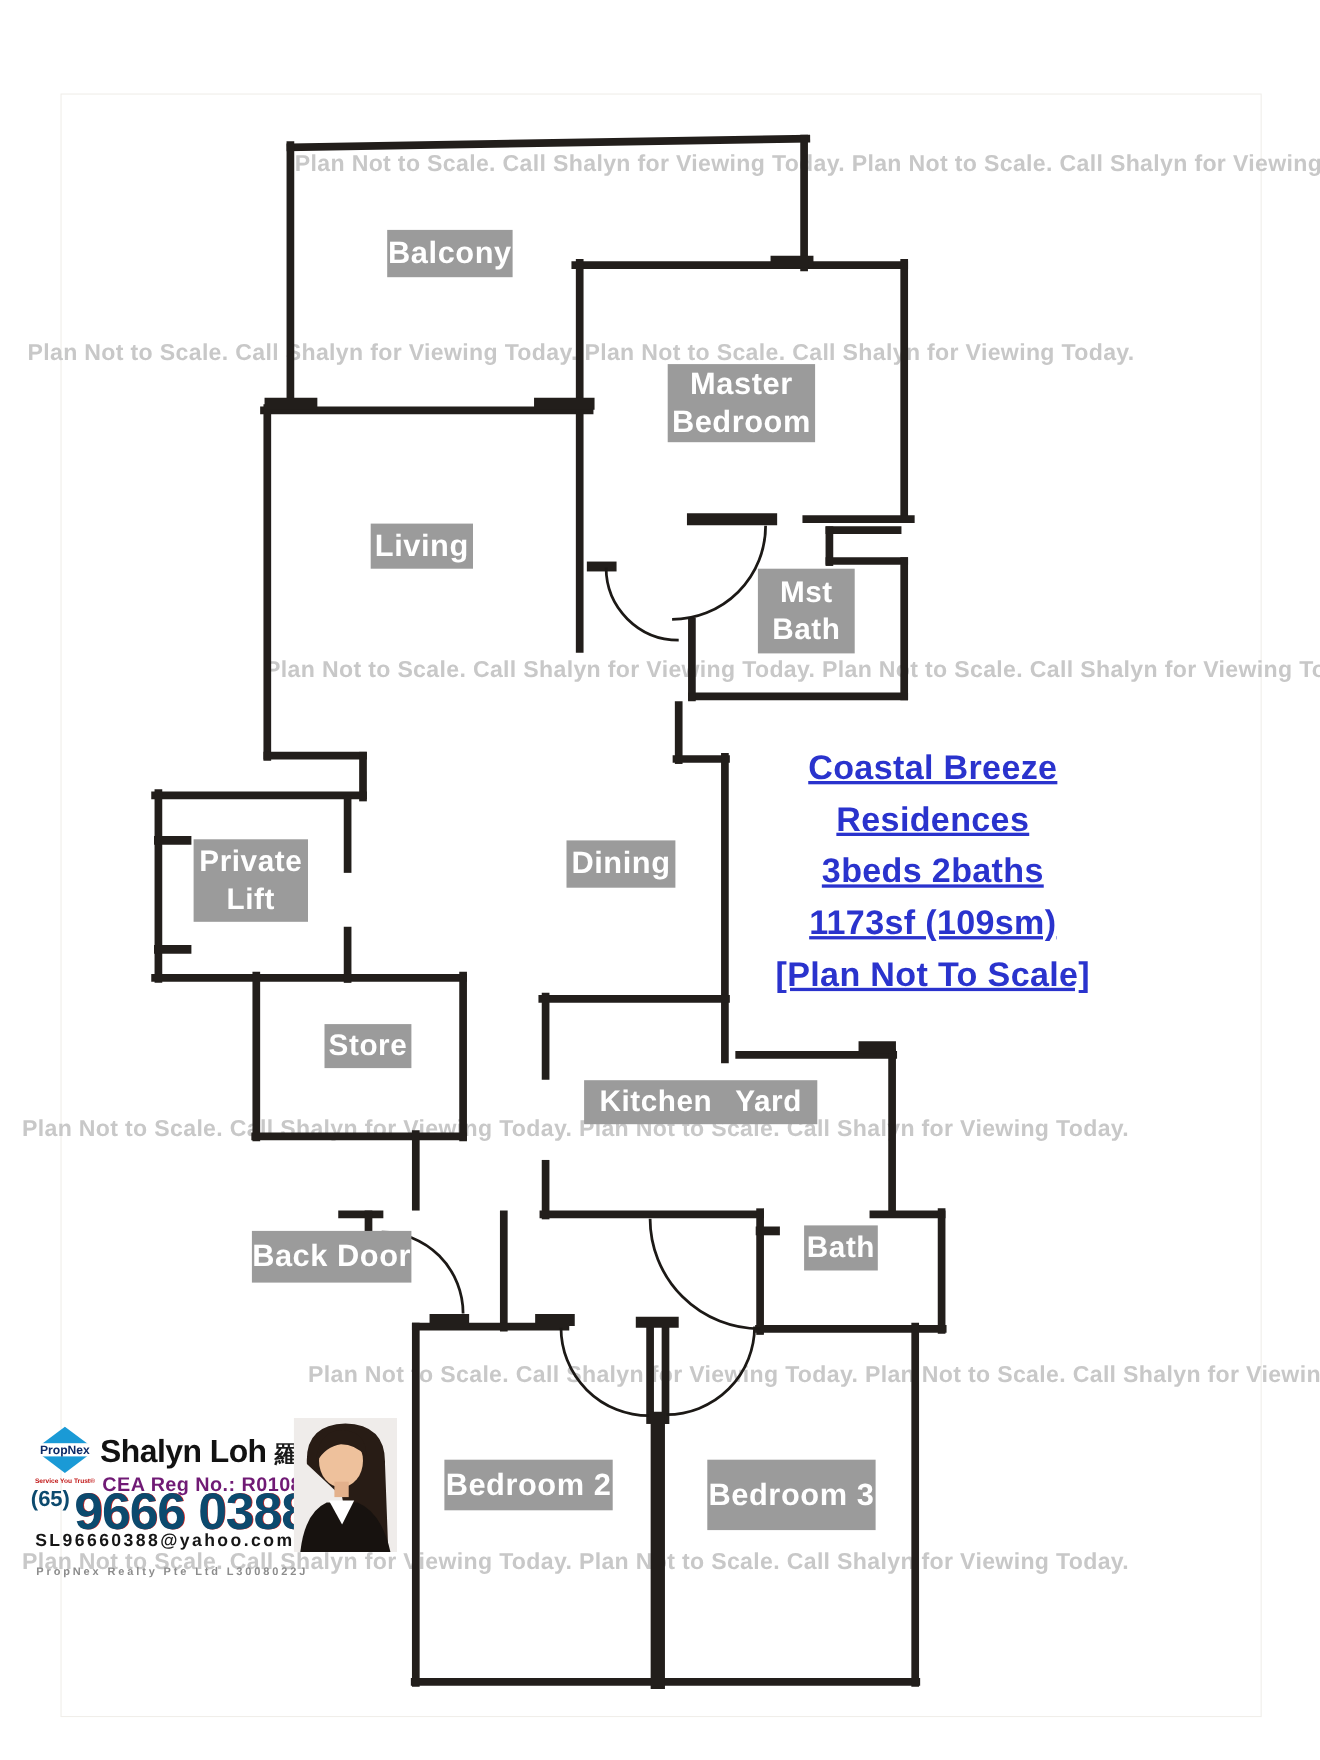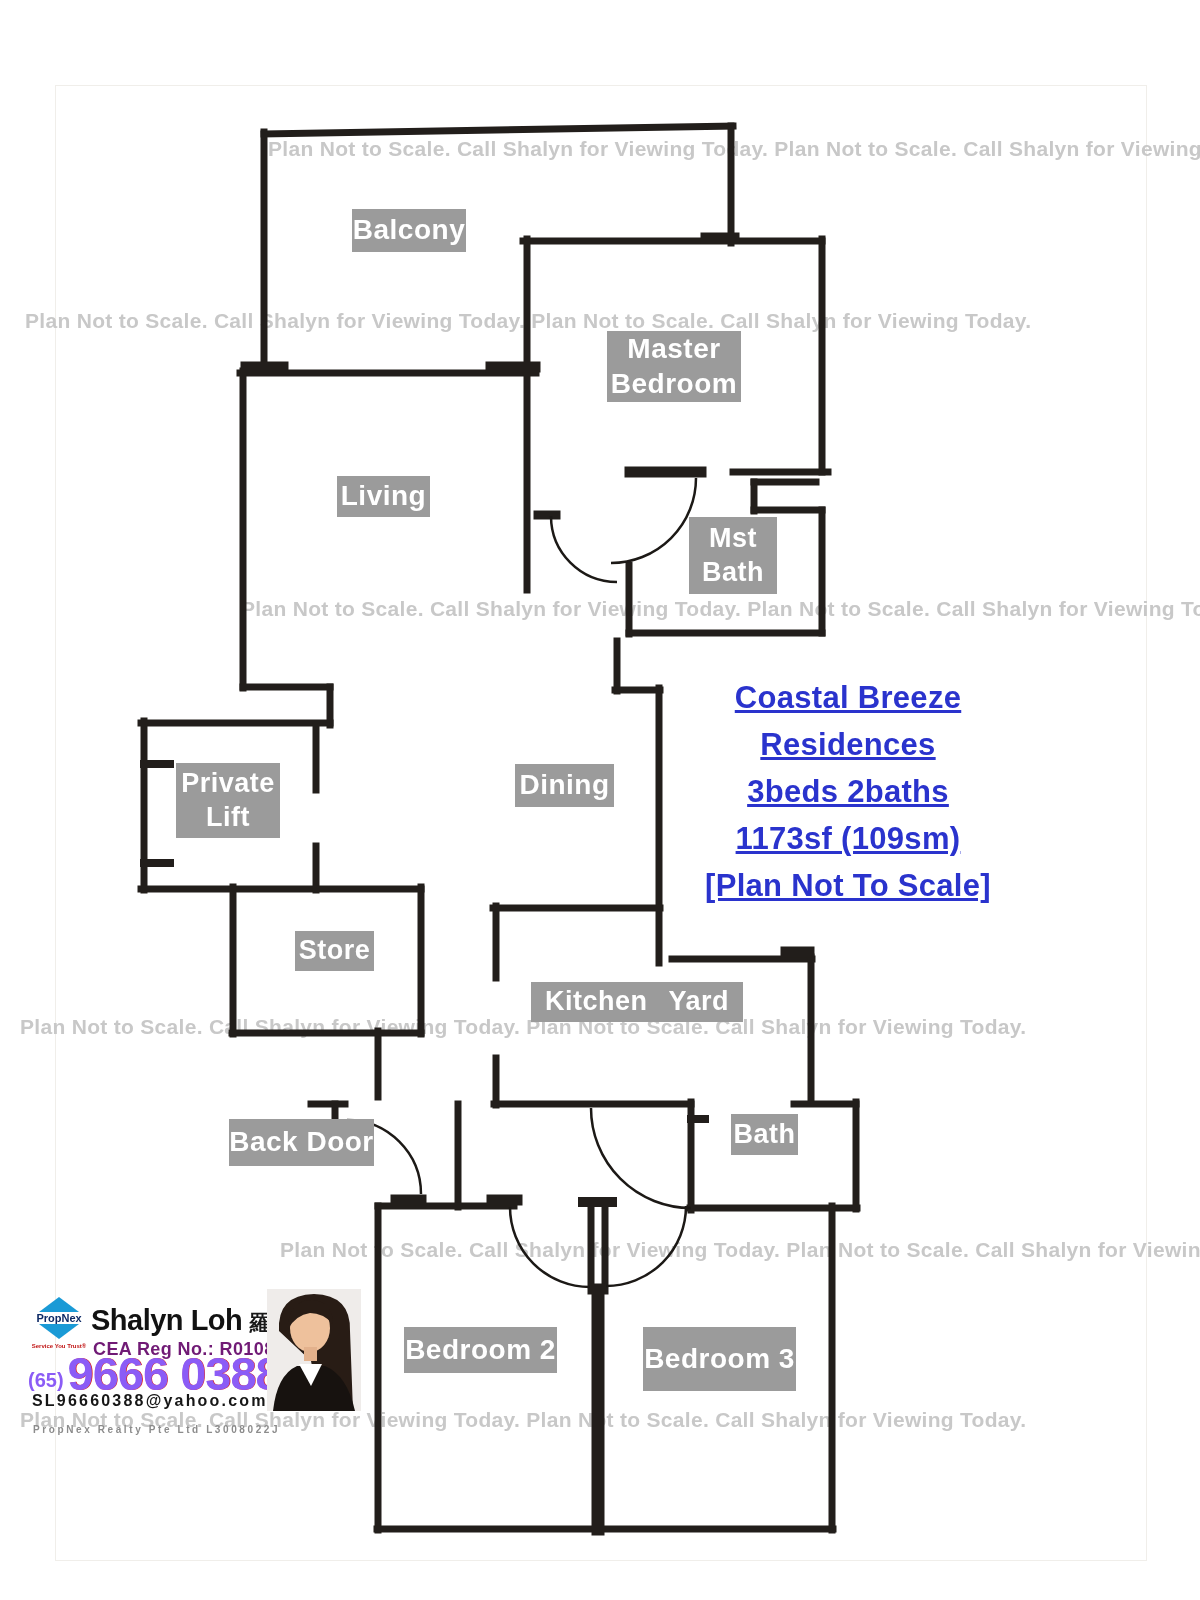--- a/index.html
+++ b/index.html
@@ -17,21 +17,21 @@
     line-height:1.24;letter-spacing:0.5px;text-align:center;}
   .room-row{flex-direction:row;justify-content:space-between;padding:0 14px;box-sizing:border-box;}
   .title-block{position:absolute;left:648px;top:674px;width:400px;text-align:center;
     color:#2a33cd;font-weight:700;font-size:31px;line-height:47px;letter-spacing:0.3px;text-decoration:underline;}
   .agent-card{position:absolute;left:25px;top:1282px;width:348px;height:140px;}
   .agent-name{position:absolute;left:66px;top:22px;white-space:nowrap;}
   .agent-name .nm{font-size:29px;font-weight:800;color:#121212;letter-spacing:-0.5px;margin-top:28px;}
   .agent-name .cn{font-size:21px;font-weight:700;color:#1a1a1a;margin-left:7px;}
   .agent-cea{position:absolute;left:68px;top:57px;font-size:18px;font-weight:700;
     color:#701a75;letter-spacing:0.4px;}
-  .agent-phone{position:absolute;left:3px;top:70px;display:flex;align-items:flex-end;color:#8b5cf6;}
+  .agent-phone{position:absolute;left:3px;top:70px;display:flex;align-items:flex-start;color:#0c4a6e;}
   .agent-phone .pfx{font-size:20px;font-weight:800;margin-bottom:5px;}
   .agent-phone .num{font-size:47px;font-weight:800;letter-spacing:-1px;line-height:0.95;
     margin-left:4px;text-shadow:0.6px 0 0 #e0201c;}
   .agent-email{position:absolute;left:7px;top:110px;font-size:16px;font-weight:800;
     color:#161616;letter-spacing:2.2px;white-space:nowrap;}
   .agent-company{position:absolute;left:8px;top:130px;font-size:10px;font-weight:700;
     color:#8c8c8c;letter-spacing:2.6px;white-space:nowrap;margin-top:12px;}
   .agent-logo{position:absolute;left:5px;top:14px;}
   .agent-photo{position:absolute;left:242px;top:7px;width:94px;height:122px;}
 </style>

